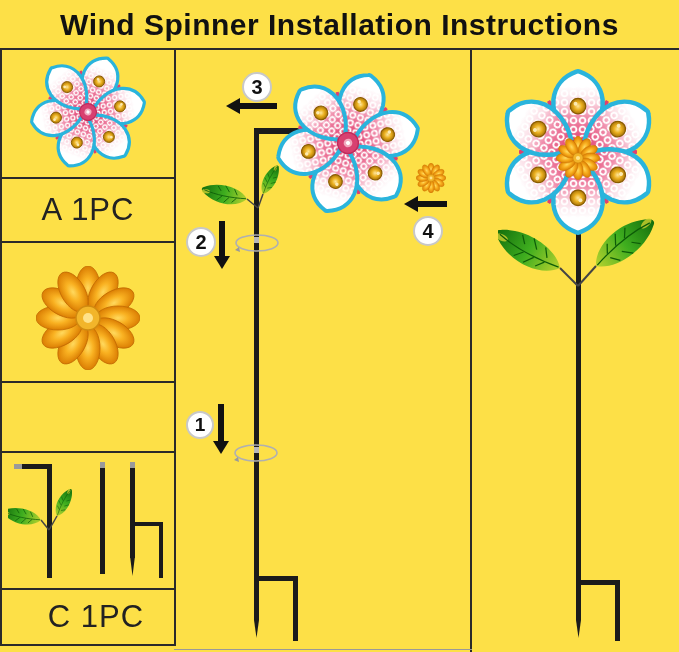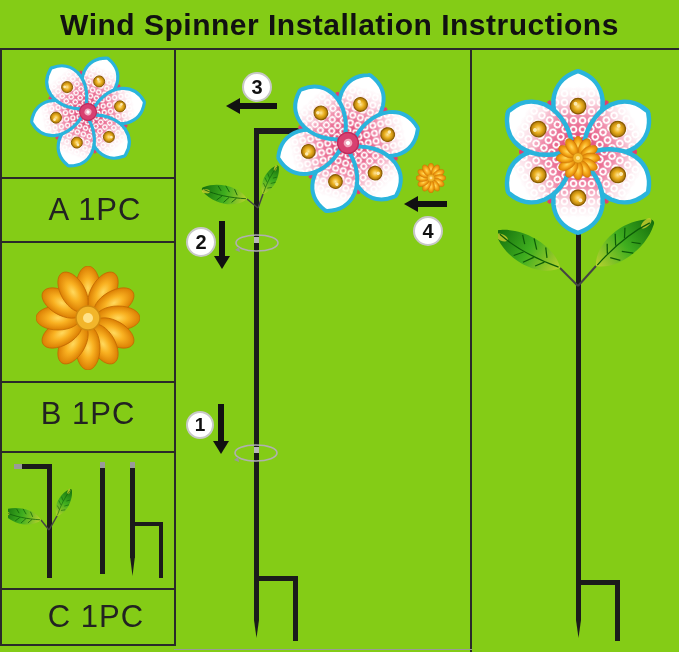--- a/index.html
+++ b/index.html
@@ -1,17 +1,17 @@
 <!DOCTYPE html>
 <html style="--petal-blue: #2ab4dc; --petal-pink: #e0406f; --gem-gold: #e3a615; --cap-orange: #f6a71c; --leaf-green: #47b522; --pole-black: #1b1b1b; --line-dark: #2a2a2a; --badge-border: #c8c8c8; --swirl-gray: #b0b0b0; --text-dark: #1c1c1c;"><head>
 <meta charset="utf-8">
 <style>
   html,body{margin:0;padding:0;background:#fff;}
   .canvas{
-    position:relative;width:679px;height:652px;background:#84cc16;overflow:hidden;
+    position:relative;width:679px;height:652px;background:#fde047;overflow:hidden;
     font-family:"Liberation Sans",sans-serif;color:var(--text-dark,#1c1c1c);
   }
   .title{
     position:absolute;top:2px;left:0;width:100%;height:46px;line-height:46px;
     text-align:center;font-size:30px;font-weight:bold;letter-spacing:.5px;color:#111;
   }
   .line{position:absolute;background:var(--line-dark,#2a2a2a);}
   .part-label{
     position:absolute;left:0;width:176px;text-align:center;
     font-size:31px;letter-spacing:1px;color:#222;
@@ -147,26 +147,25 @@
   <div class="line" style="left:0;top:241px;width:176px;height:2px;"></div>
   <div class="line" style="left:0;top:381px;width:176px;height:2px;"></div>
   <div class="line" style="left:0;top:451px;width:176px;height:2px;"></div>
   <div class="line" style="left:0;top:588px;width:176px;height:2px;"></div>
   <div class="line" style="left:0;top:644px;width:176px;height:2px;"></div>
   <div class="line" style="left:174px;top:649px;width:298px;height:1px;background:#999;"></div>
 
   <svg class="abs z2" style="left:27px;top:51px;" width="122" height="122" viewBox="-105 -105 210 210">
     <use href="#sym-flower" transform="rotate(20)"></use>
   </svg>
-  <div class="part-label" style="top:179px;height:62px;line-height:62px;margin-left:7px;">A 1PC</div>
+  <div class="part-label" style="top:179px;height:62px;line-height:62px;">A 1PC</div>
 
   <svg class="abs z2" style="left:36px;top:266px;" width="104" height="104" viewBox="-52 -52 104 104">
     <use href="#sym-daisy"></use>
   </svg>
-  <div class="part-label" style="top:383px;height:61px;line-height:61px;">B 1PC</div>
 
   <svg class="abs z2" style="left:8px;top:456px;" width="160" height="132" viewBox="0 0 160 132">
 
     <rect x="6" y="8" width="9" height="5" fill="#9a9a9a"></rect>
     <rect x="14" y="8" width="30" height="5" fill="#1b1b1b"></rect>
     <rect x="39" y="8" width="5" height="114" fill="#1b1b1b"></rect>
     <line x1="41" y1="74" x2="33" y2="64" stroke="#444" stroke-width="1.5"></line>
     <line x1="41" y1="74" x2="49" y2="60" stroke="#444" stroke-width="1.5"></line>
     <use href="#sym-leaf" transform="translate(33,64) rotate(195) scale(0.44)"></use>
     <use href="#sym-leaf" transform="translate(49,60) rotate(300) scale(0.34)"></use>

